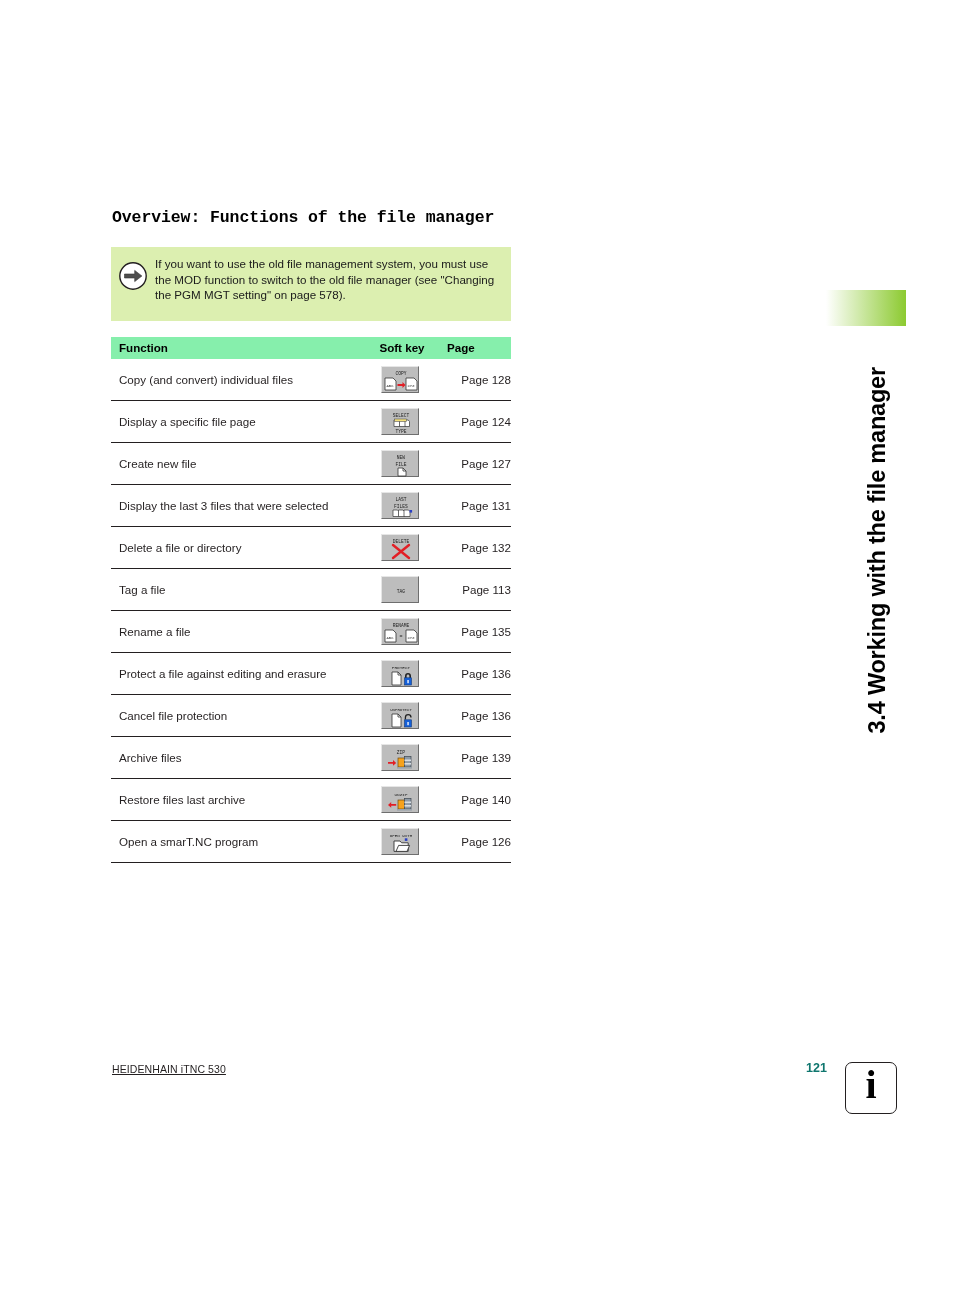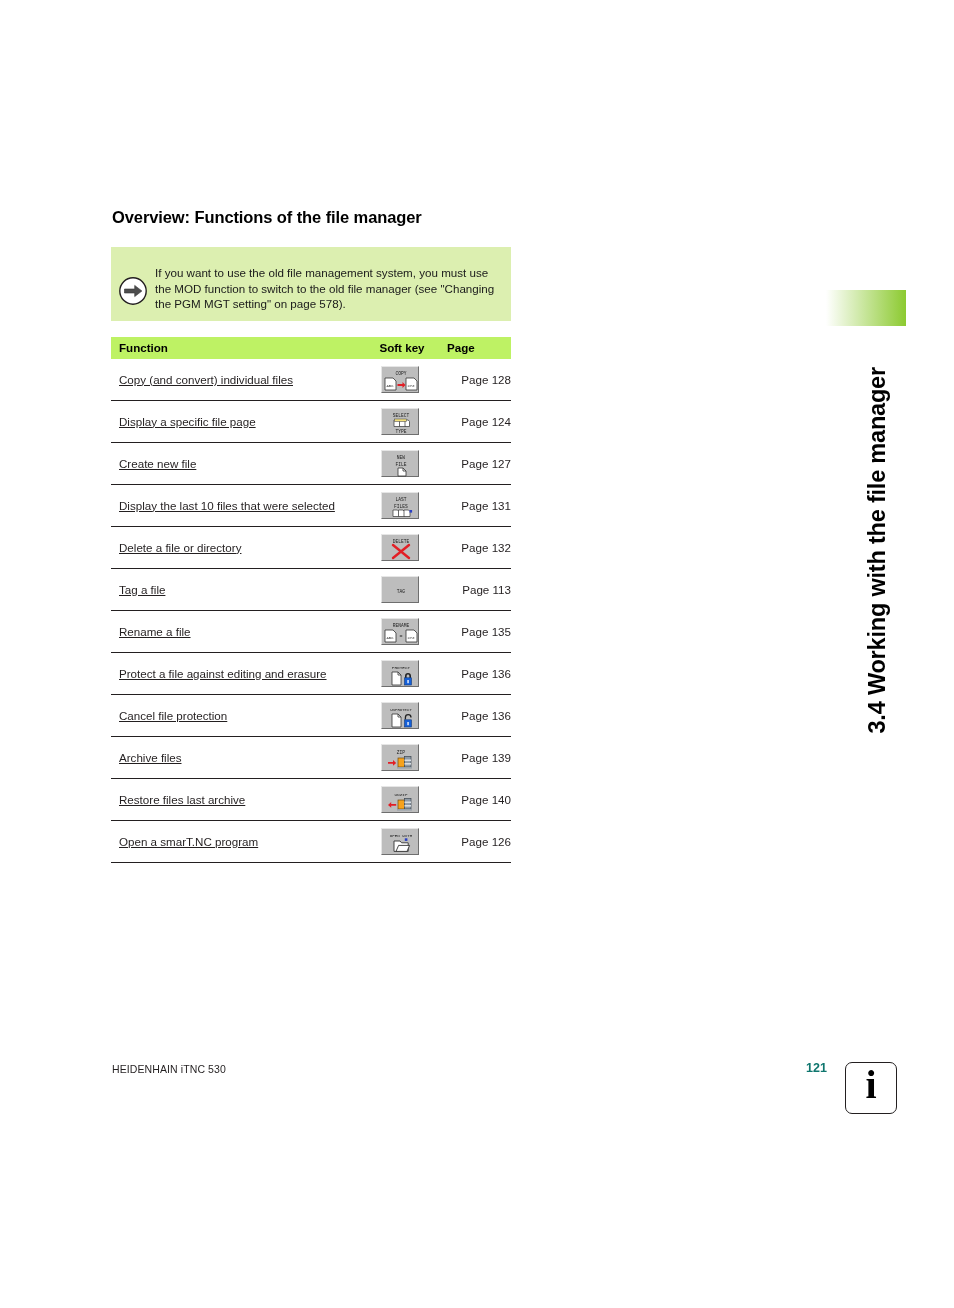--- a/index.html
+++ b/index.html
@@ -48,32 +48,33 @@
 
   
   .page-title {
     position: absolute;
     left: 112px;
     top: 208px;
     font-size: 16.5px;
     font-weight: bold;
     letter-spacing: -0.1px;
     color: #000;
+    font-family: Liberation Mono, monospace;
   }
 
   
   .note-box {
     position: absolute;
     left: 111px;
     top: 247px;
     width: 400px;
     height: 74px;
     background: #dcefb0;
     display: flex;
-    align-items: center;
+    align-items: flex-start;
   }
   .note-icon {
     flex: 0 0 auto;
     width: 44px;
     display: flex;
     align-items: center;
     justify-content: center;
     padding-top: 14px;
   }
   .note-text {
@@ -86,40 +87,40 @@
 
   
   .fn-table {
     position: absolute;
     left: 111px;
     top: 337px;
     width: 400px;
     border-collapse: collapse;
   }
   .fn-table thead th {
-    background: #bef264;
+    background: #86efac;
     color: #000;
     font-size: 11.6px;
     font-weight: bold;
     text-align: left;
     padding: 4px 0 5px 8px;
     height: 18px;
   }
   .fn-table thead th.c-softkey { padding-left: 4px; text-align: center; }
   .fn-table thead th.c-page { padding-left: 6px; }
 
   .fn-table tbody td {
     border-bottom: 1px solid #231f20;
     font-size: 11.6px;
     line-height: 15.5px;
     color: #231f20;
     vertical-align: middle;
     padding: 7px 0 7px 8px;
   }
-  .fn-table tbody tr td.c-fn { width: 248px; text-decoration: underline; }
+  .fn-table tbody tr td.c-fn { width: 248px; }
   .fn-table tbody tr td.c-softkey {
     width: 82px;
     padding-left: 4px;
     padding-right: 4px;
     text-align: center;
   }
   .fn-table tbody tr td.c-page {
     width: 70px;
     padding-left: 6px;
     white-space: nowrap;
@@ -142,20 +143,21 @@
   .skey svg { display: block; }
 
   
   .footer-left {
     position: absolute;
     left: 112px;
     top: 1063px;
     font-size: 10.5px;
     letter-spacing: 0.1px;
     color: #231f20;
+    text-decoration: underline;
   }
   .footer-page {
     position: absolute;
     left: 806px;
     top: 1061px;
     font-size: 12.5px;
     font-weight: bold;
     color: #0f766e;
   }
   .footer-logo {
@@ -254,21 +256,21 @@
             <text x="19" y="15" font-size="4.6" font-family="'Liberation Mono',monospace" text-anchor="middle" fill="#222">FILE</text>
             <path d="M16 17 h5 l3 3 v5 h-8 z" fill="#fff" stroke="#333" stroke-width="0.8"></path>
             <path d="M21 17 v3 h3" fill="none" stroke="#333" stroke-width="0.8"></path>
           </svg>
         </span>
       </td>
       <td class="c-page">Page 127</td>
     </tr>
 
     <tr>
-      <td class="c-fn">Display the last 10 files that were selected</td>
+      <td class="c-fn">Display the last 3 files that were selected</td>
       <td class="c-softkey">
         <span class="skey">
           <svg width="38" height="27" viewBox="0 0 38 27">
             <text x="19" y="8" font-size="4.6" font-family="'Liberation Mono',monospace" text-anchor="middle" fill="#222">LAST</text>
             <text x="19" y="15" font-size="4.6" font-family="'Liberation Mono',monospace" text-anchor="middle" fill="#222">FILES</text>
             <path d="M11 17 h4.5 l1.5 1.5 v5 h-6 z" fill="#fff" stroke="#333" stroke-width="0.7"></path>
             <path d="M16.5 17 h4.5 l1.5 1.5 v5 h-6 z" fill="#fff" stroke="#333" stroke-width="0.7"></path>
             <path d="M22 17 h4.5 l1.5 1.5 v5 h-6 z" fill="#fff" stroke="#333" stroke-width="0.7"></path>
             <rect x="27.5" y="17" width="2.6" height="2.6" fill="#2a3fc4"></rect>
           </svg>

